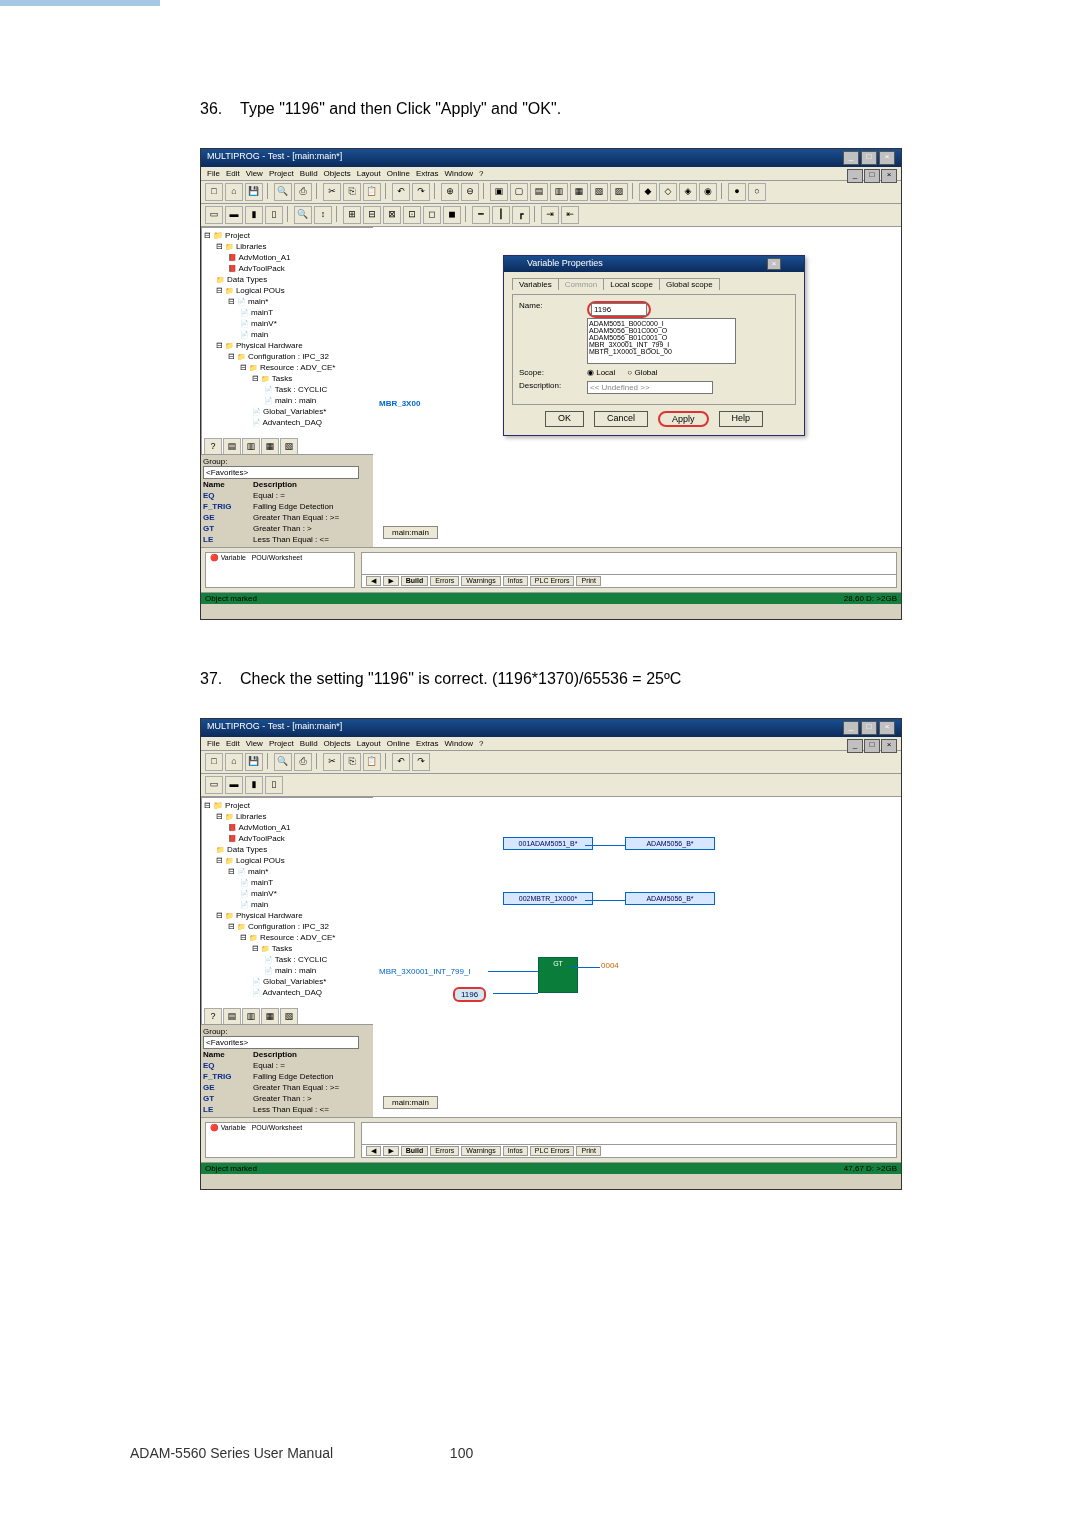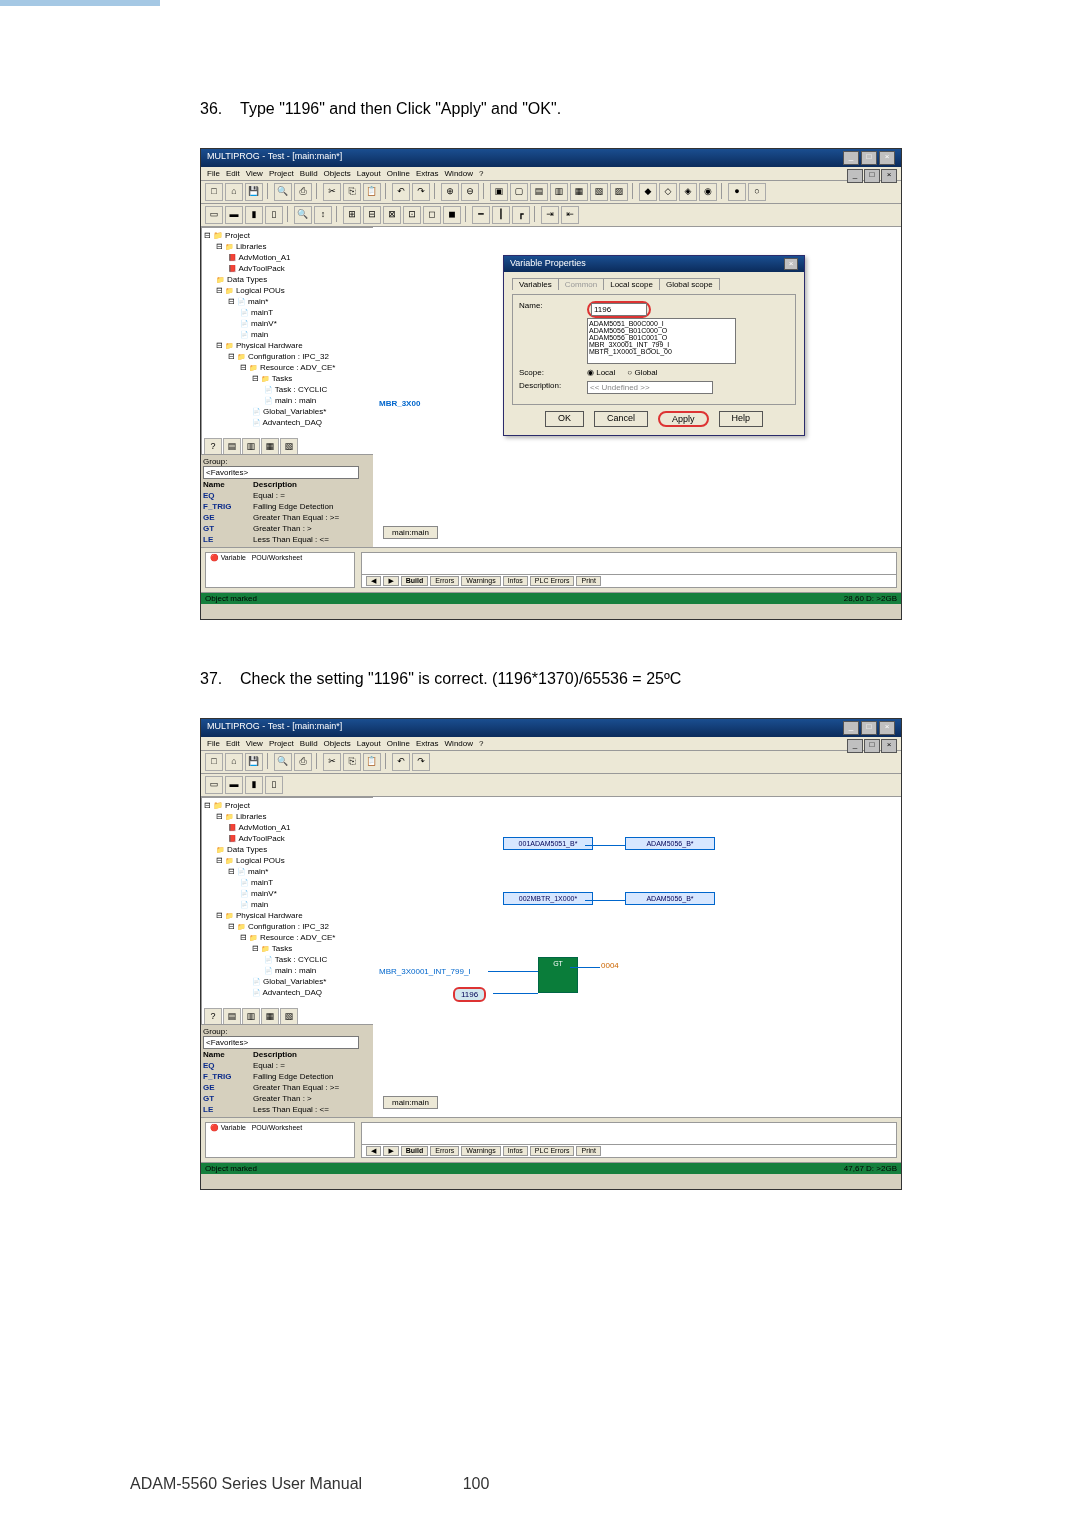--- a/index.html
+++ b/index.html
@@ -146,21 +146,21 @@
     top: 28px;
     width: 300px;
     background: #ece8d6;
     border: 1px solid #2b2b6b;
     box-shadow: 2px 2px 4px rgba(0,0,0,.3);
     font-size: 9px;
   }
   .dialog-title {
     background: linear-gradient(#1a4e90,#0b2b5b);
     color: #fff;
-    padding: 2px 6px;
+    padding: 2px 23px;
     display: flex;
     justify-content: space-between;
   }
   .dialog-body {
     padding: 6px 8px 8px 8px;
   }
   .tabstrip {
     display: flex;
     font-size: 8px;
     margin-bottom: 4px;
@@ -288,26 +288,26 @@
     position: absolute;
     border: 2px solid #d33;
     border-radius: 6px;
     background: #d2e8ef;
     font-size: 8px;
     color: #005;
     padding: 1px 6px;
   }
   .footer {
     position: absolute;
-    bottom: 34px;
+    bottom: 66px;
     left: 130px;
     right: 130px;
     display: flex;
     justify-content: space-between;
-    font-size: 16px;
+    font-size: 14px;
     color: #333;
   }
 </style>
 </head>
 <body>
 
 <div class="top-accent"></div>
 
 <div class="content">
 

